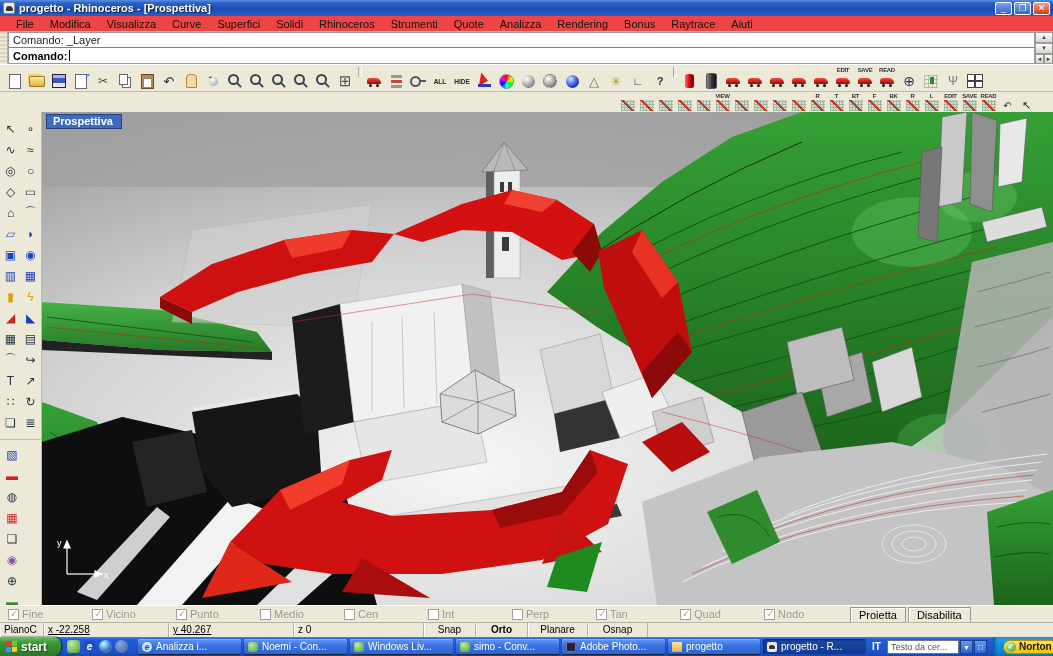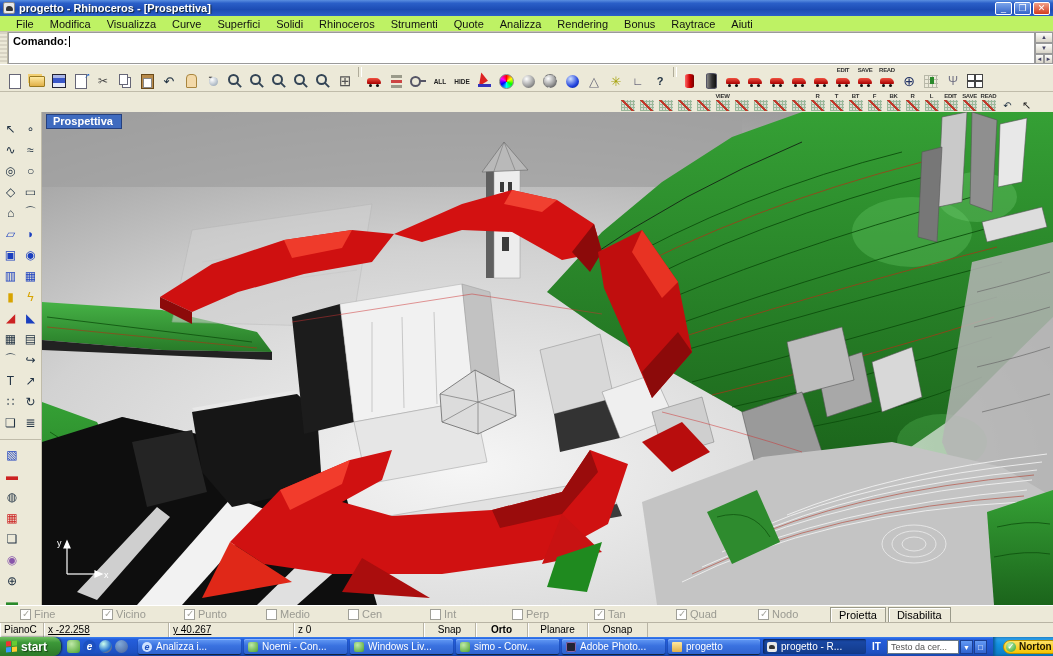--- a/index.html
+++ b/index.html
@@ -13,21 +13,21 @@
   .app-ico { width:12px; height:12px; background:#e8e8e8; border:1px solid #888; border-radius:2px; margin-right:4px;
     position:relative; flex:0 0 auto; }
   .app-ico::after { content:""; position:absolute; left:2px; top:3px; width:7px; height:5px; background:#333; border-radius:3px 4px 1px 1px; }
   #title-text { font-weight:bold; font-size:11px; text-shadow:1px 1px 1px #123; flex:1 1 auto; white-space:nowrap; overflow:hidden; }
   #win-controls { display:flex; gap:2px; }
   .wbtn { width:17px; height:13px; border:1px solid #fff; border-radius:2px; color:#fff; font-size:9px; line-height:11px;
     text-align:center; background:linear-gradient(180deg,#7aa4ea,#3464c8); }
   .wbtn.close { background:linear-gradient(180deg,#f0a088,#d23c1e); }
 
   
-  #menubar { position:absolute; left:0; top:16px; width:1053px; height:16px; background:#bef264;
+  #menubar { position:absolute; left:0; top:16px; width:1053px; height:16px; background:#ef4444;
     border-bottom:1px solid #c8c4b0; display:flex; align-items:center; padding-left:8px; gap:0; }
   .menu-item { padding:1px 8px; color:#111; cursor:default; }
 
   
   #cmdpanel { position:absolute; left:0; top:32px; width:1053px; height:32px; background:#ece9d8; display:flex; }
   #cmd-grip { width:8px; height:100%; border-right:1px solid #b8b4a0; background:repeating-linear-gradient(180deg,#d8d4c4 0 2px,#ece9d8 2px 4px); }
   #cmd-lines { flex:1; display:flex; flex-direction:column; border:1px solid #9a9a9a; background:#fff; }
   .cmd-line { height:16px; display:flex; align-items:center; padding-left:4px; color:#000; background:#fff; }
   .cmd-line.hist { border-bottom:1px solid #808080; color:#222; }
   .cmd-line.cur { font-weight:bold; }
@@ -108,21 +108,21 @@
 
   
   #viewport { position:absolute; left:42px; top:112px; width:1011px; height:493px; background:#a8a8a8; overflow:hidden; }
   #vp-tab { position:absolute; left:4px; top:2px; z-index:5; background:#3f6bbf; color:#fff; font-weight:bold; font-size:11px;
     padding:0 8px 1px 6px; border:1px solid #24407f; }
   #scene { position:absolute; left:0; top:0; width:100%; height:100%; }
 
   
   #osnapbar { position:absolute; left:0; top:605px; width:1053px; height:17px; background:#ece9d8; border-top:1px solid #fff;
     display:flex; align-items:center; padding-left:8px; gap:0; }
-  .osnap-opt { display:flex; align-items:center; gap:3px; color:#9a9a92; width:70px;margin-left:12px; }
+  .osnap-opt { display:flex; align-items:center; gap:3px; color:#9a9a92; width:84px; }
   .cb { width:11px; height:11px; border:1px solid #a0a098; background:#fff; position:relative; flex:0 0 auto; }
   .cb.on::after { content:"✓"; position:absolute; left:1px; top:-2px; font-size:10px; color:#a8a8a0; }
   .osnap-btn { padding:1px 8px; color:#000; background:#ece9d8; border:1px solid #9a9a8a; border-bottom:none; margin-left:2px;
     box-shadow:inset 1px 1px 0 #fff; }
 
   
   #statusbar { position:absolute; left:0; top:622px; width:1053px; height:15px; background:#ece9d8; border-top:1px solid #b8b4a4;
     display:flex; font-size:10px; color:#000; }
   .scell { border-right:1px solid #b8b4a4; box-shadow:inset 1px 0 0 #fff; padding:1px 4px 0 4px; white-space:nowrap; overflow:hidden; }
   .scell.grow { flex:1; }
@@ -196,20 +196,21 @@
     <span class="menu-item">Analizza</span>
     <span class="menu-item">Rendering</span>
     <span class="menu-item">Bonus</span>
     <span class="menu-item">Raytrace</span>
     <span class="menu-item">Aiuti</span>
   </div>
 
 <div id="cmdpanel">
   <div id="cmd-grip"></div>
   <div id="cmd-lines">
+    <div class="cmd-line hist">Comando: _Layer</div>
     <div class="cmd-line cur">
         <span>Comando:</span>
         <span class="caret"></span>
       </div>
   </div>
   <div id="cmd-scroll">
     <span class="spin">▲</span>
     <span class="spin">▼</span>
     <span id="cmd-hscroll">
         <span class="spin">◄</span>

